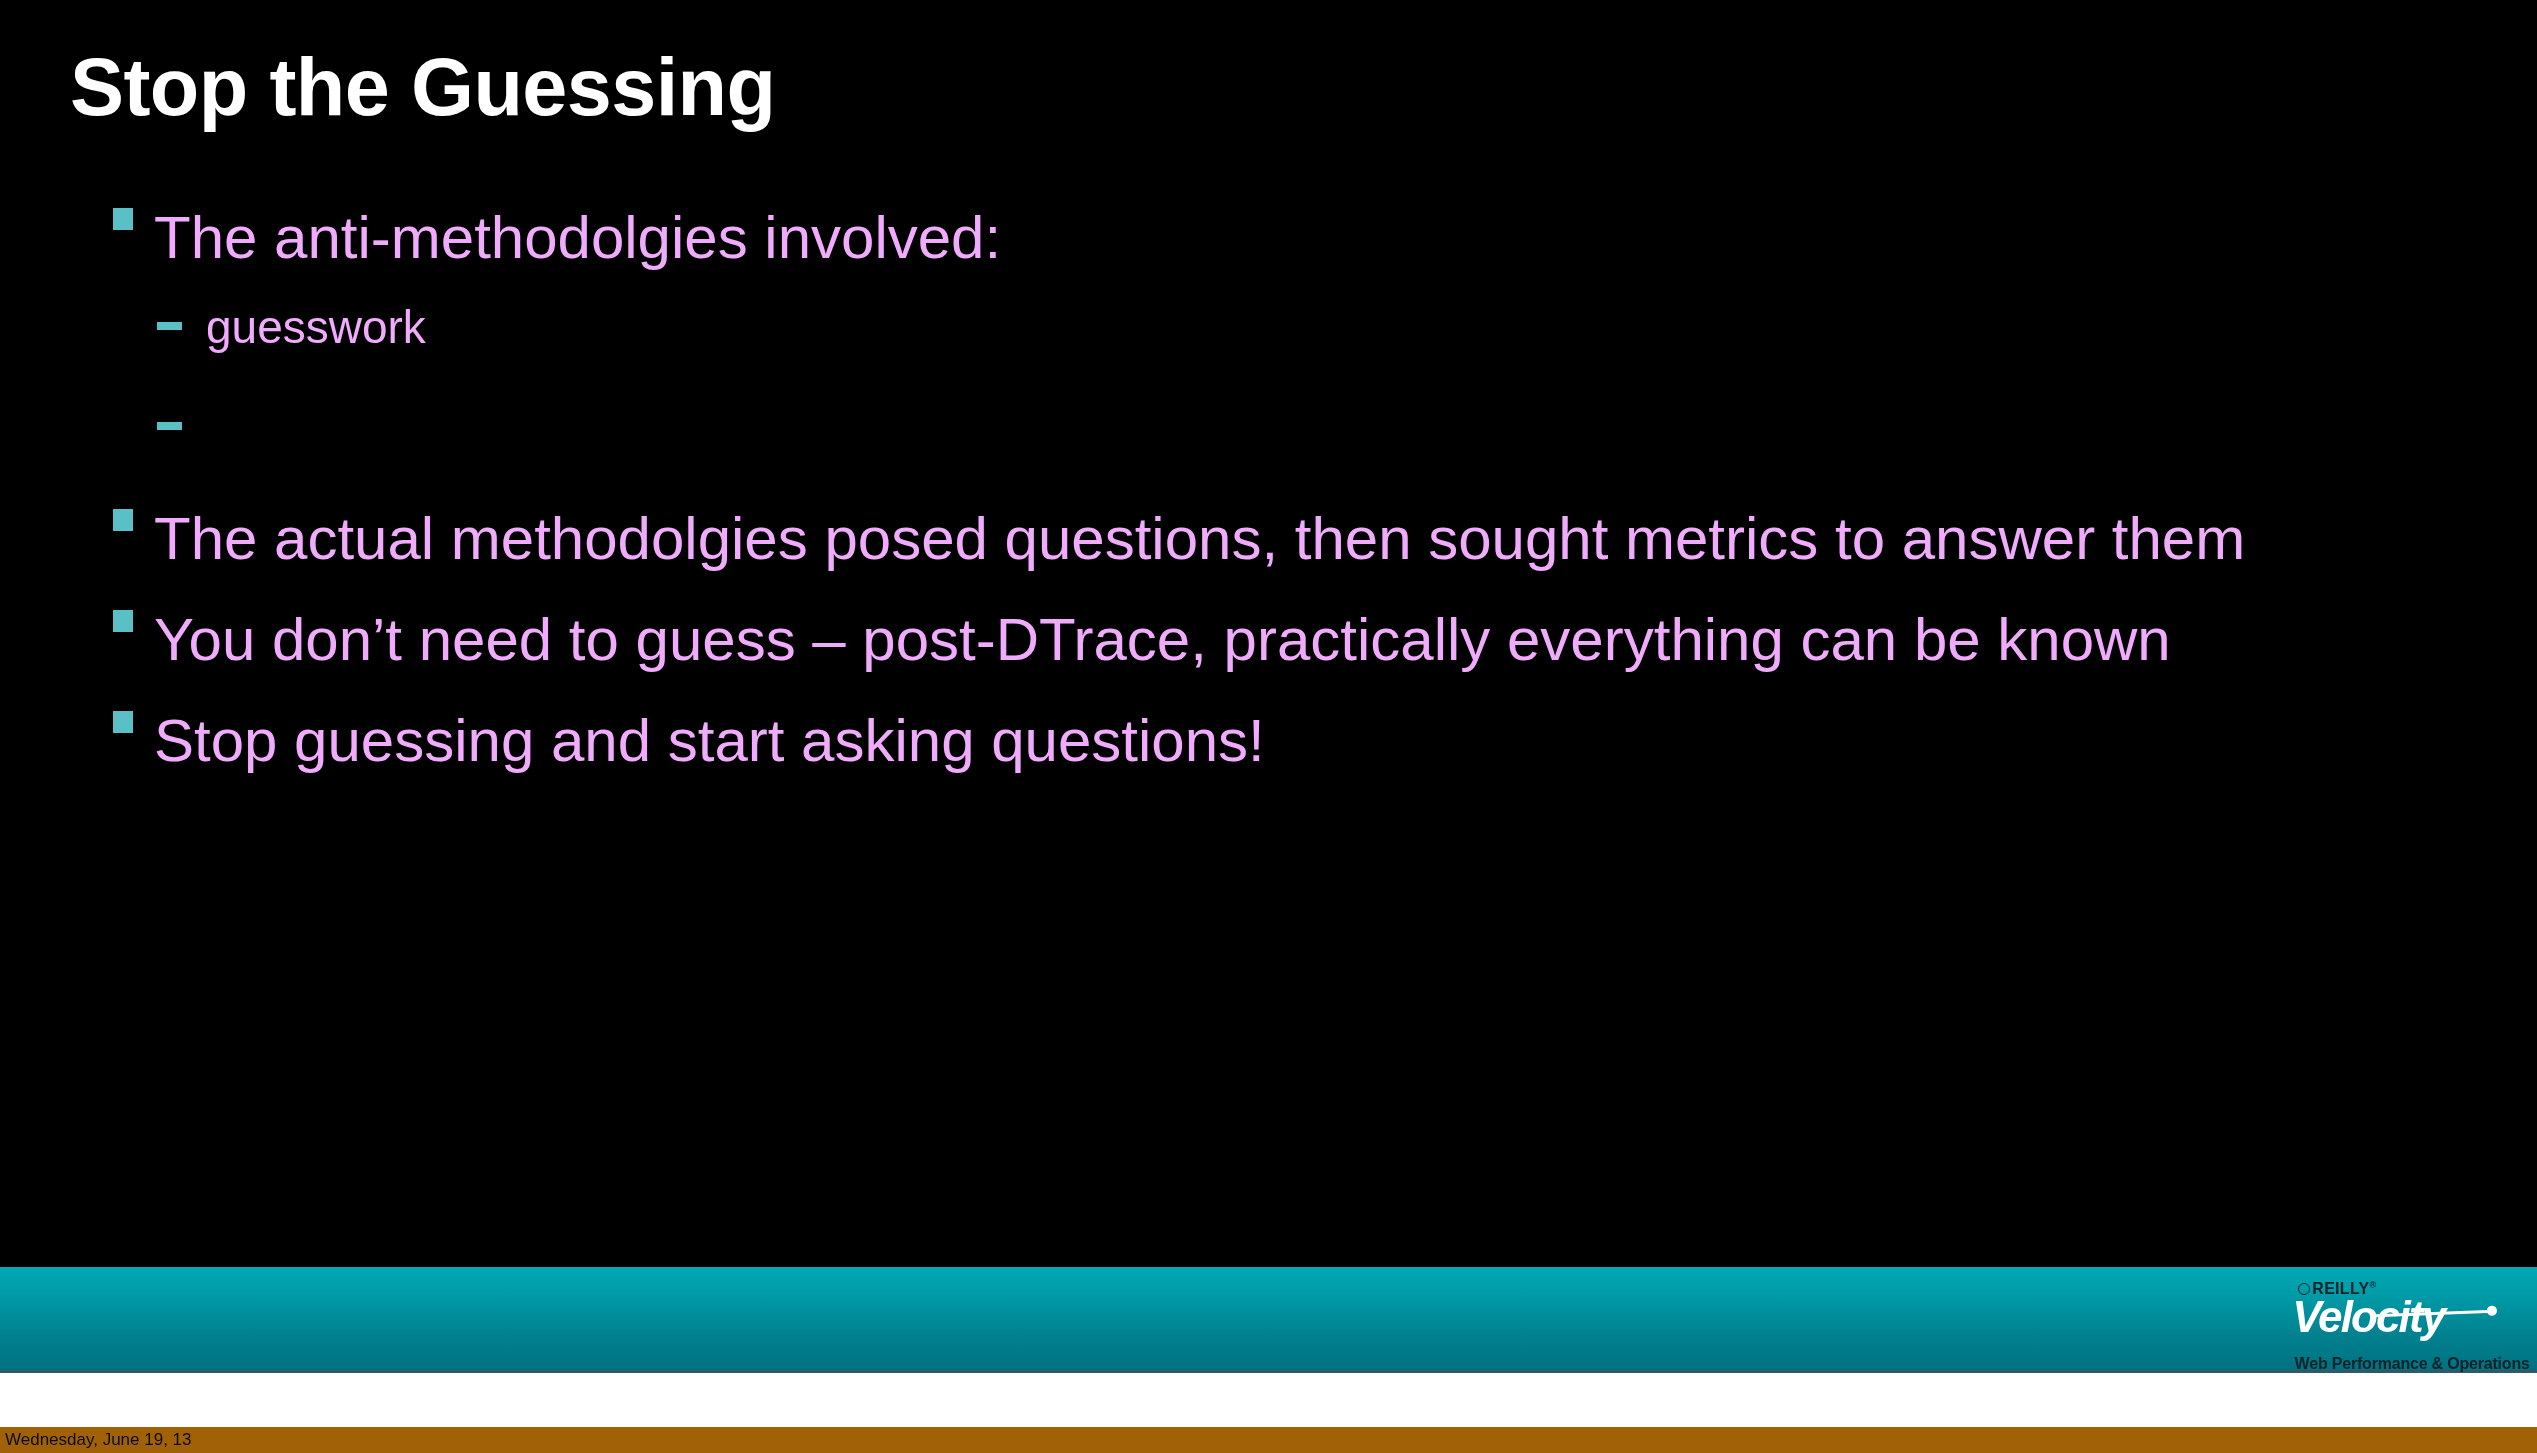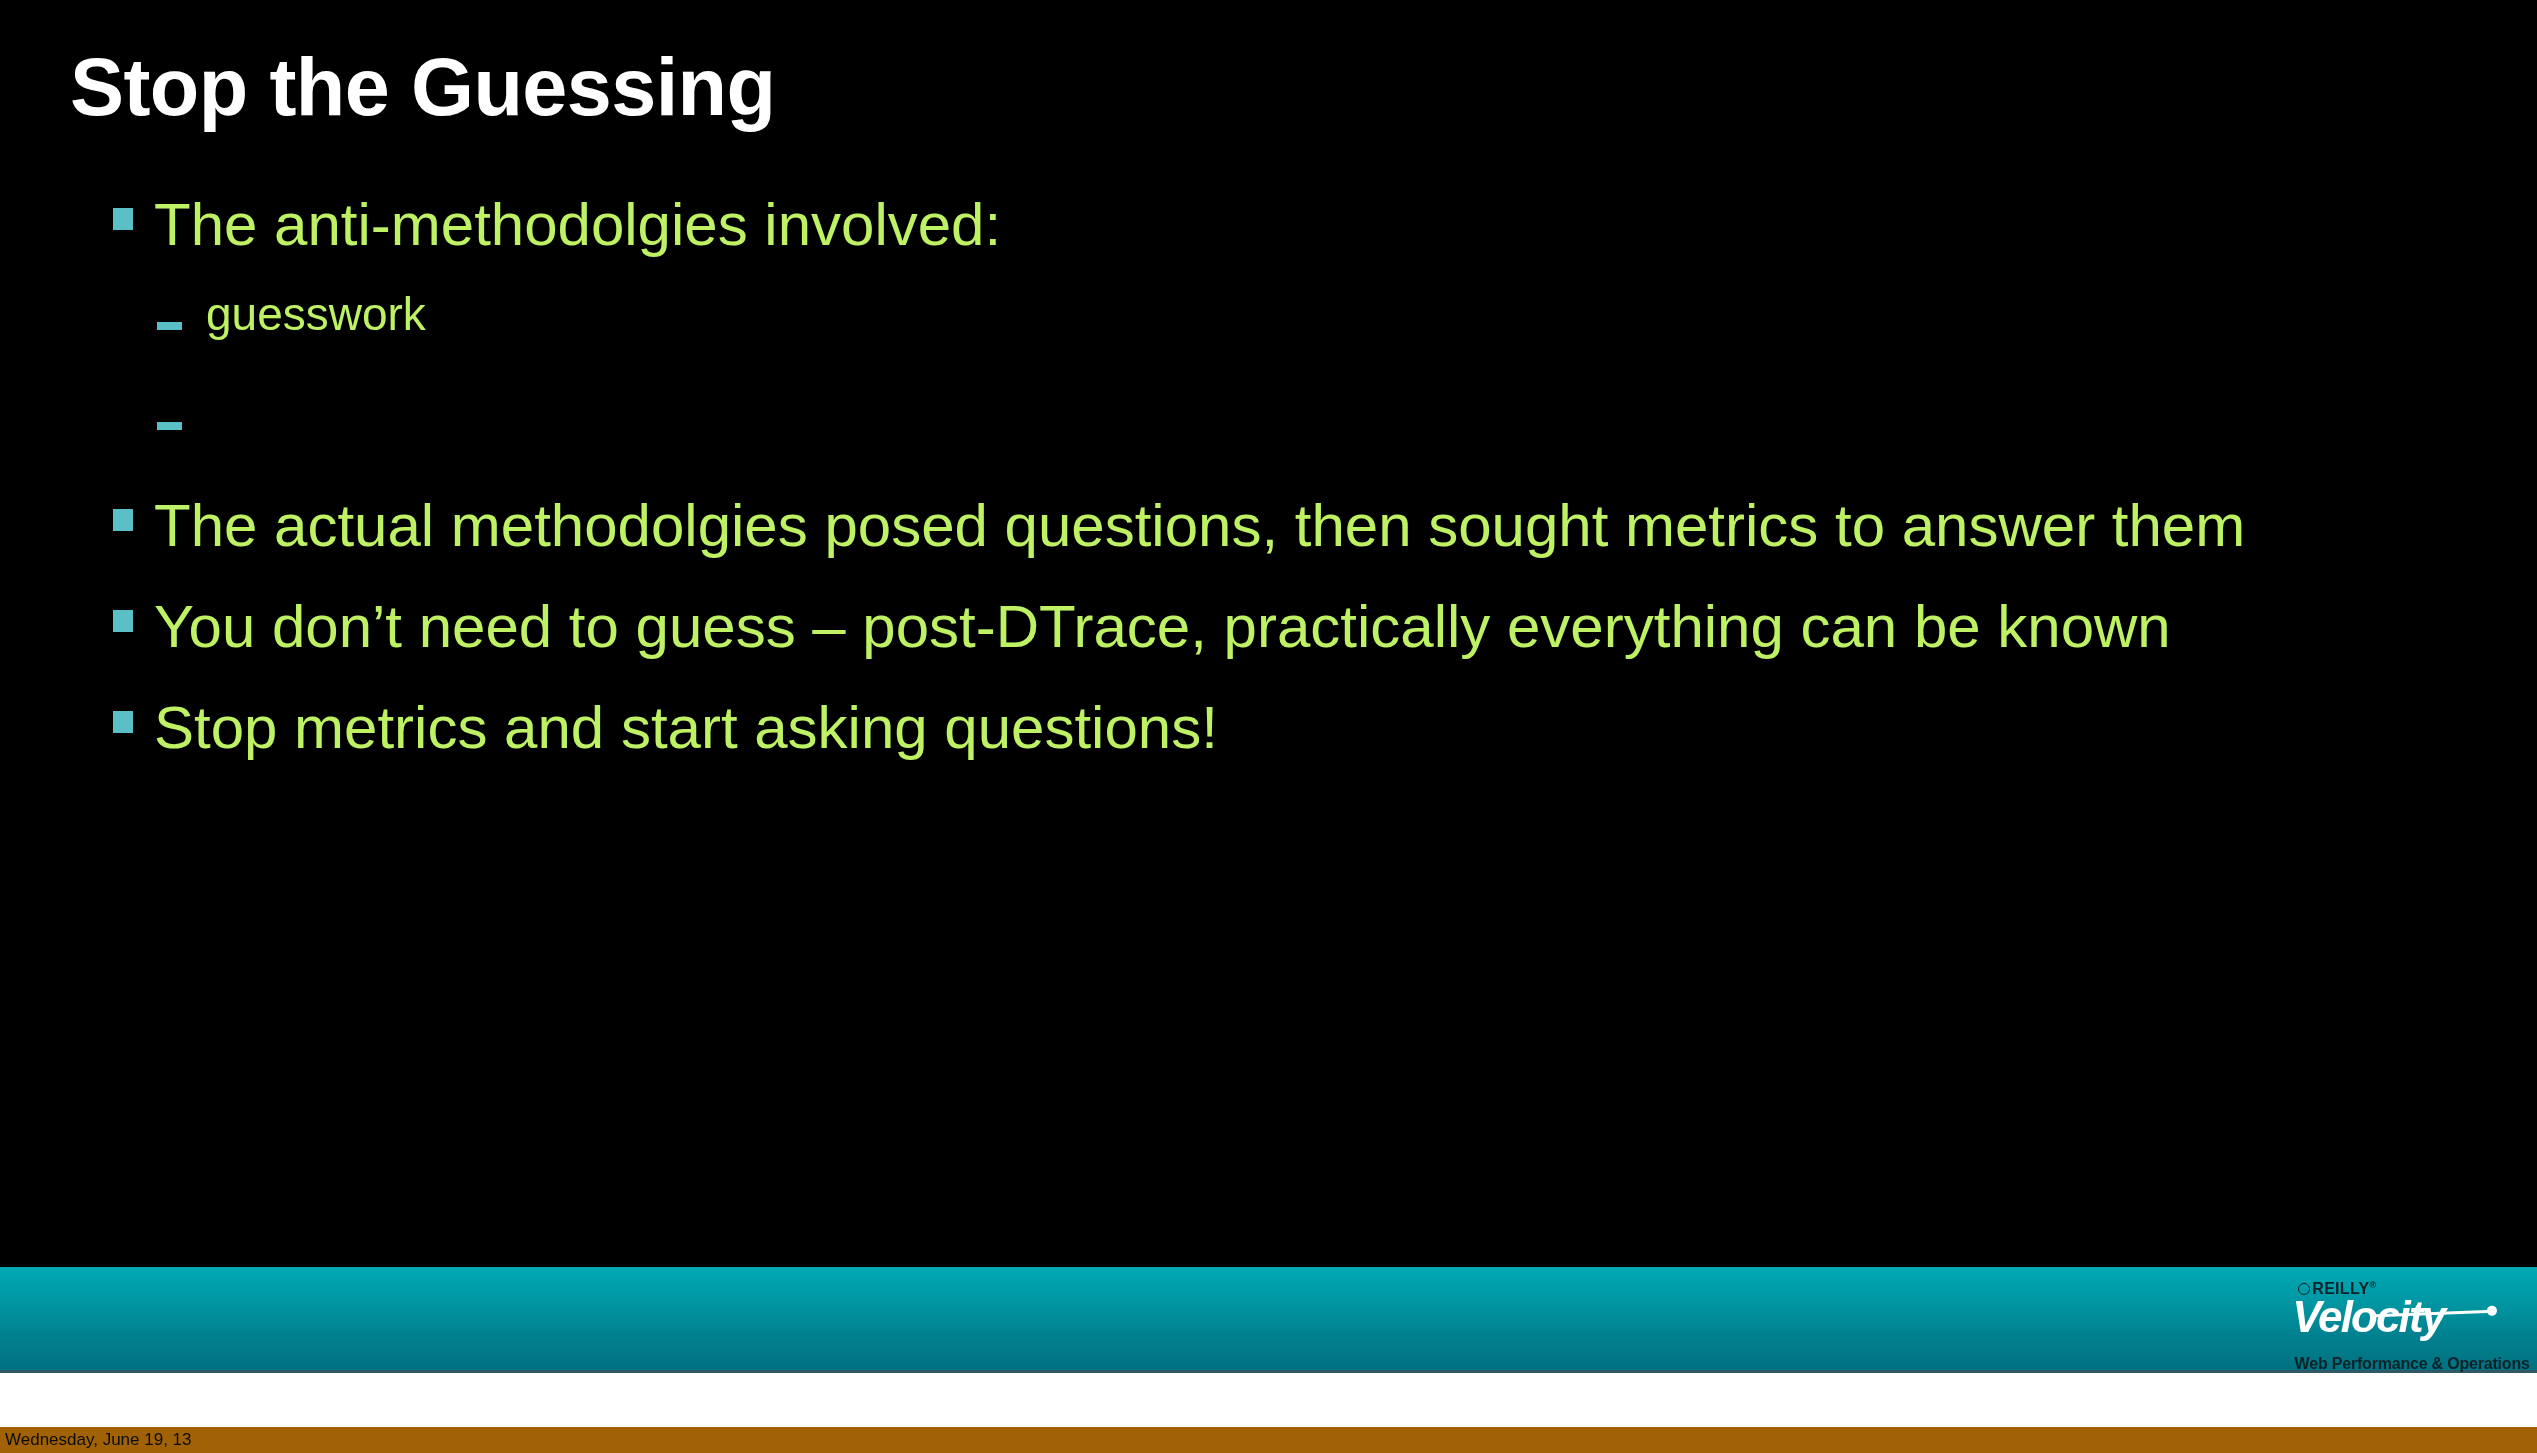--- a/index.html
+++ b/index.html
@@ -79,23 +79,23 @@
     left: 157px;
     top: 47px;
     width: 25px;
     height: 8.2px;
     background: #5bbfc6;
   }
 
   .bullet-text {
     position: absolute;
     left: 154px;
-    top: 4px;
+    top: 17px;
     font-size: 60px;
-    color: #bef264;
+    color: #f0abfc;
     white-space: nowrap;
     line-height: 1.55;
     letter-spacing: 0px;
   }
   .bullet-row.sub .bullet-text {
     left: 206px;
     font-size: 46px;
   }
 
   
@@ -254,21 +254,21 @@
         <span class="bullet-text">The actual methodolgies posed questions, then sought metrics to answer them</span>
       </div>
 
       <div class="bullet-row">
         <span class="marker-square"></span>
         <span class="bullet-text">You don’t need to guess – post-DTrace, practically everything can be known</span>
       </div>
 
       <div class="bullet-row">
         <span class="marker-square"></span>
-        <span class="bullet-text">Stop metrics and start asking questions!</span>
+        <span class="bullet-text">Stop guessing and start asking questions!</span>
       </div>
 
     </div>
   </div>
 
   <div class="teal-band">
     <div class="teal-band-edge"></div>
 
     <div class="velocity-logo">
 

